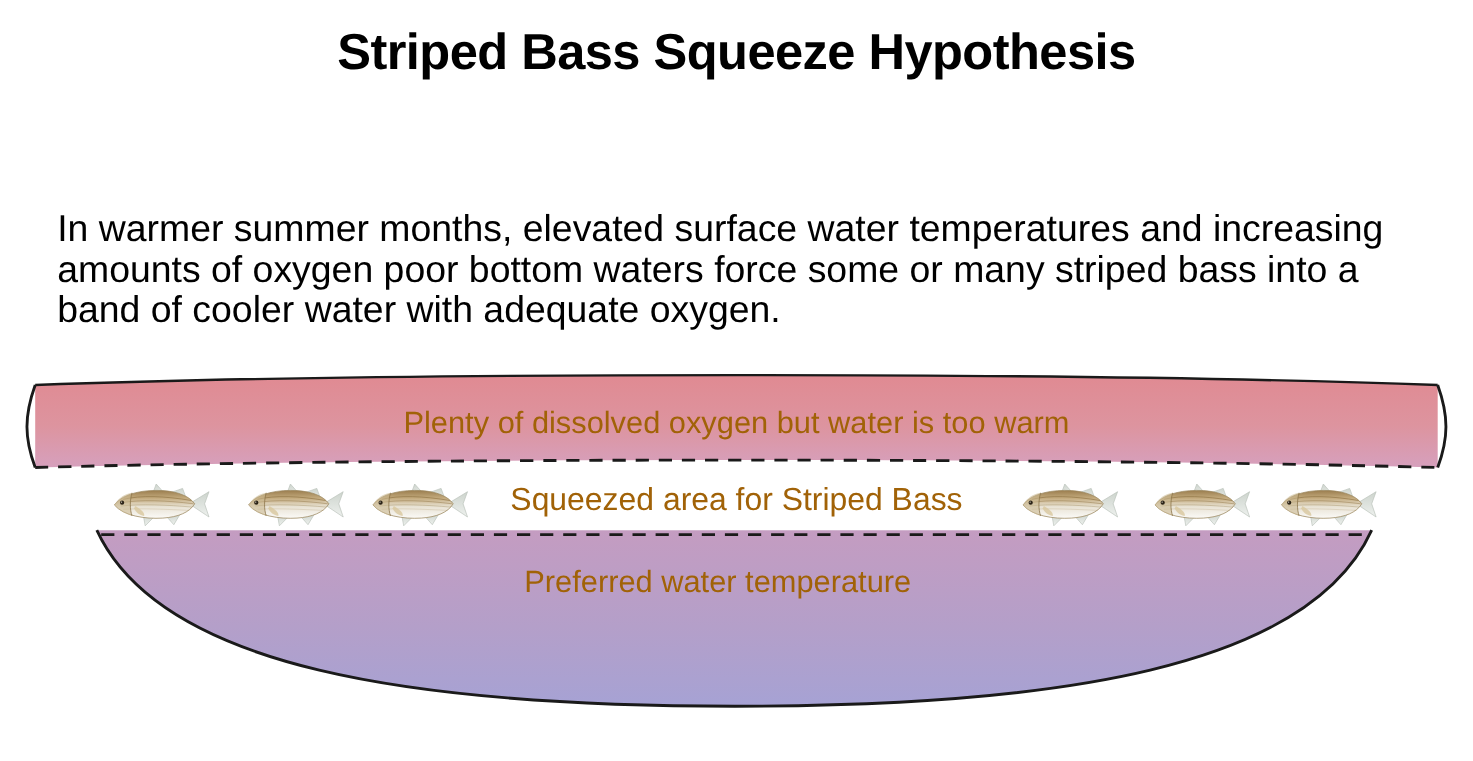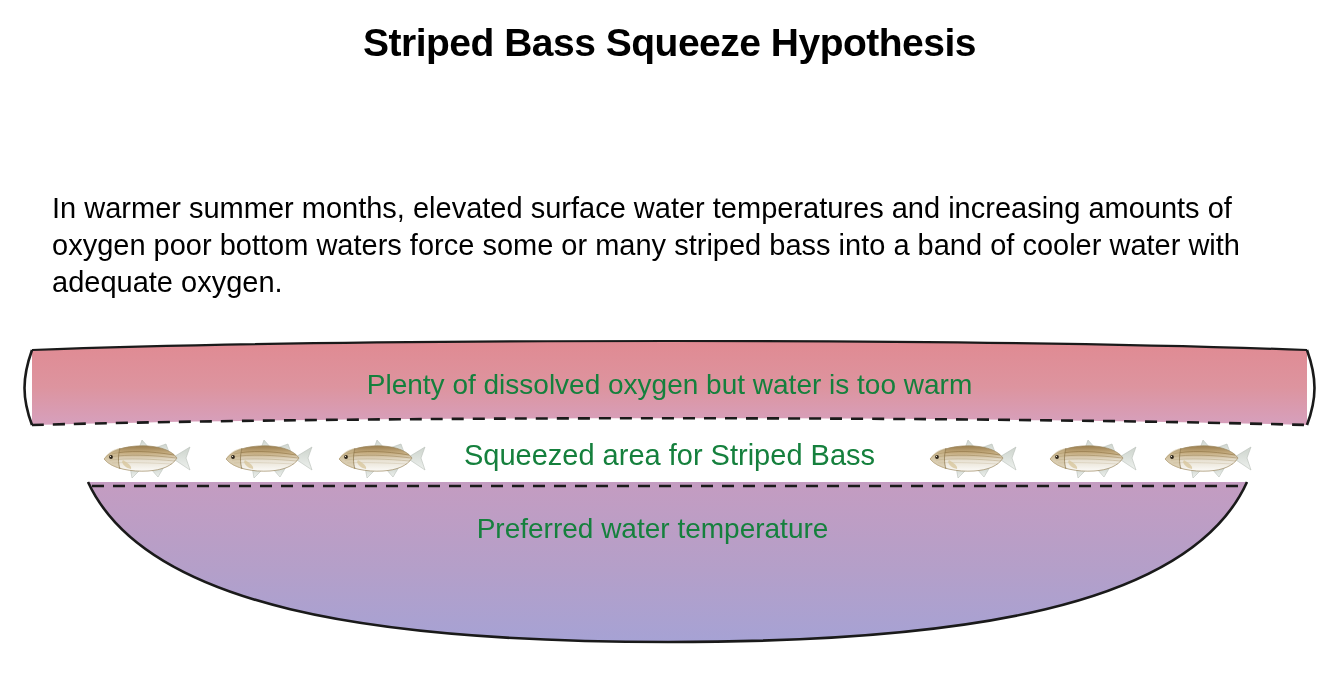--- a/index.html
+++ b/index.html
@@ -16,35 +16,35 @@
     color: #000000;
   }
 
   
   .slide-title {
     position: absolute;
     top: 22px;
     left: 0;
     width: 1339px;
     text-align: center;
-    font-size: 39px;
+    font-size: 46px;
     font-weight: bold;
     letter-spacing: -0.5px;
     line-height: 1.1;
     color: #000000;
     white-space: nowrap;
   }
 
   
   .intro-paragraph {
     position: absolute;
     top: 190px;
     left: 52px;
     width: 1240px;
-    font-size: 29px;
+    font-size: 34px;
     line-height: 37px;
     color: #000000;
     text-align: left;
   }
 
   
   .diagram {
     position: absolute;
     top: 330px;
     left: 0;
@@ -56,21 +56,21 @@
     top: 0;
     left: 0;
     width: 1339px;
     height: 362px;
   }
 
   
   .band-label {
     position: absolute;
     text-align: center;
-    color: #15803d;
+    color: #a16207;
     white-space: nowrap;
   }
   .label-warm {
     top: 38px;
     left: 0;
     width: 1339px;
     font-size: 28px;
     line-height: 34px;
   }
   .label-squeeze {

